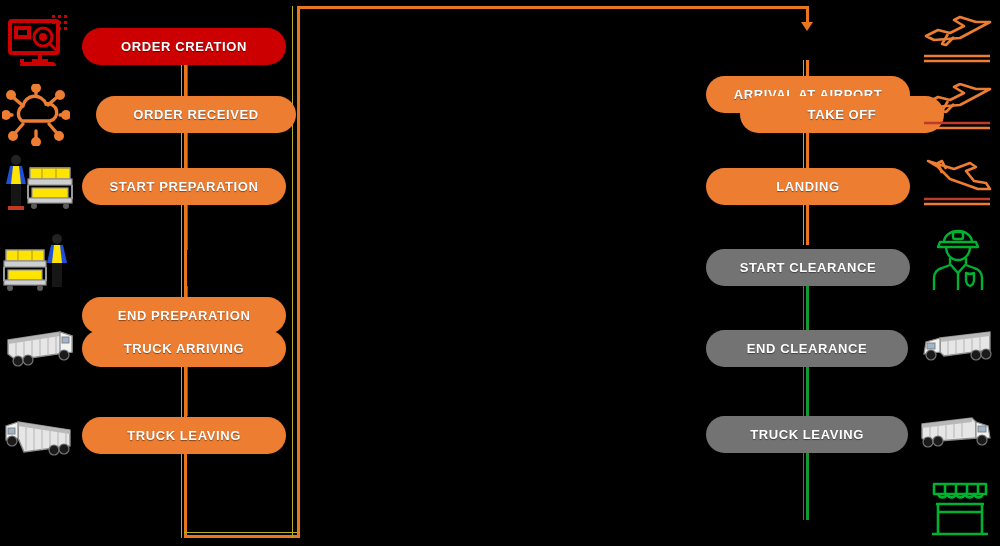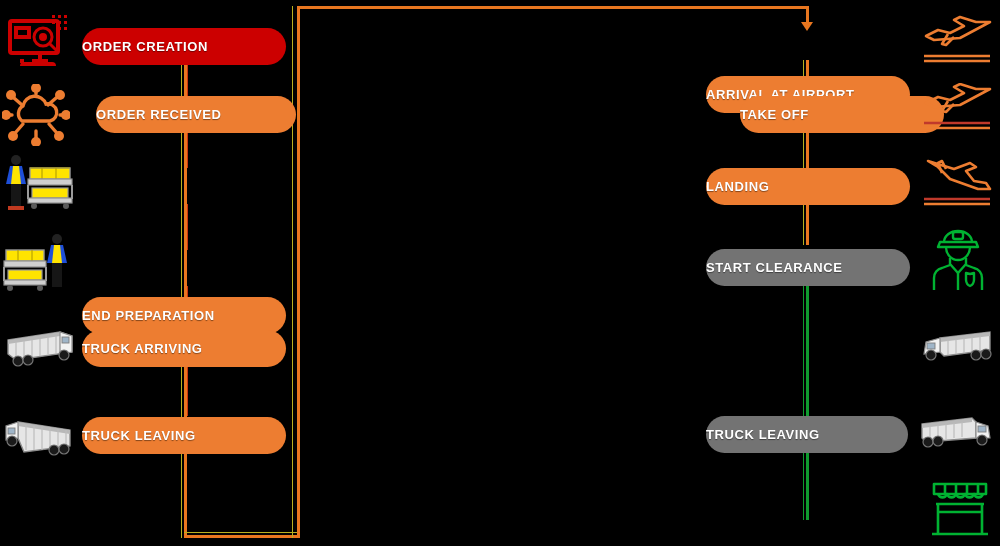--- a/index.html
+++ b/index.html
@@ -38,20 +38,21 @@
     border-left: 6px solid transparent;
     border-right: 6px solid transparent;
     border-top: 9px solid #e8761f;
   }
 
   
   .pill {
     position: absolute;
     display: flex;
     align-items: center;
+    justify-content: center;
     border-radius: 999px;
     color: #ffffff;
     font-weight: bold;
     letter-spacing: 0.6px;
     text-shadow: 0 1px 1px rgba(0,0,0,.45);
     font-size: 13px;
     white-space: nowrap;
     z-index: 5;
   }
   .pill.red    { background: #cc0000; }
@@ -103,20 +104,23 @@
   <div class="conn-thin-v" style="left:803px; top:282px; height:238px; background:#0f9b2e;"></div>
 
   <div class="pill red" style="left:82px; top:28px; width:204px; height:37px;">
     <span>ORDER CREATION</span>
   </div>
 
   <div class="pill orange" style="left:96px; top:96px; width:200px; height:37px;">
     <span>ORDER RECEIVED</span>
   </div>
 
+  <div class="pill orange" style="left:82px; top:168px; width:204px; height:37px;">
+    <span>START PREPARATION</span>
+  </div>
 
   <div class="pill orange" style="left:82px; top:249px; width:204px; height:37px;margin-top:48px;">
     <span>END PREPARATION</span>
   </div>
 
   <div class="pill orange" style="left:82px; top:330px; width:204px; height:37px;">
     <span>TRUCK ARRIVING</span>
   </div>
 
   <div class="pill orange" style="left:82px; top:417px; width:204px; height:37px;">
@@ -132,20 +136,23 @@
   </div>
 
   <div class="pill orange" style="left:706px; top:168px; width:204px; height:37px;">
     <span>LANDING</span>
   </div>
 
   <div class="pill green" style="left:706px; top:249px; width:204px; height:37px;">
     <span>START CLEARANCE</span>
   </div>
 
+  <div class="pill green" style="left:706px; top:330px; width:202px; height:37px;">
+    <span>END CLEARANCE</span>
+  </div>
 
   <div class="pill green" style="left:706px; top:416px; width:202px; height:37px;">
     <span>TRUCK LEAVING</span>
   </div>
 
 
   <div class="icon-wrap" style="left:2px; top:12px; width:72px; height:60px;">
     <svg viewBox="0 0 72 60" width="72" height="60">
       <g fill="none" stroke="#cc0000" stroke-width="4">
         <rect x="8" y="9" width="48" height="32" rx="2"></rect>

